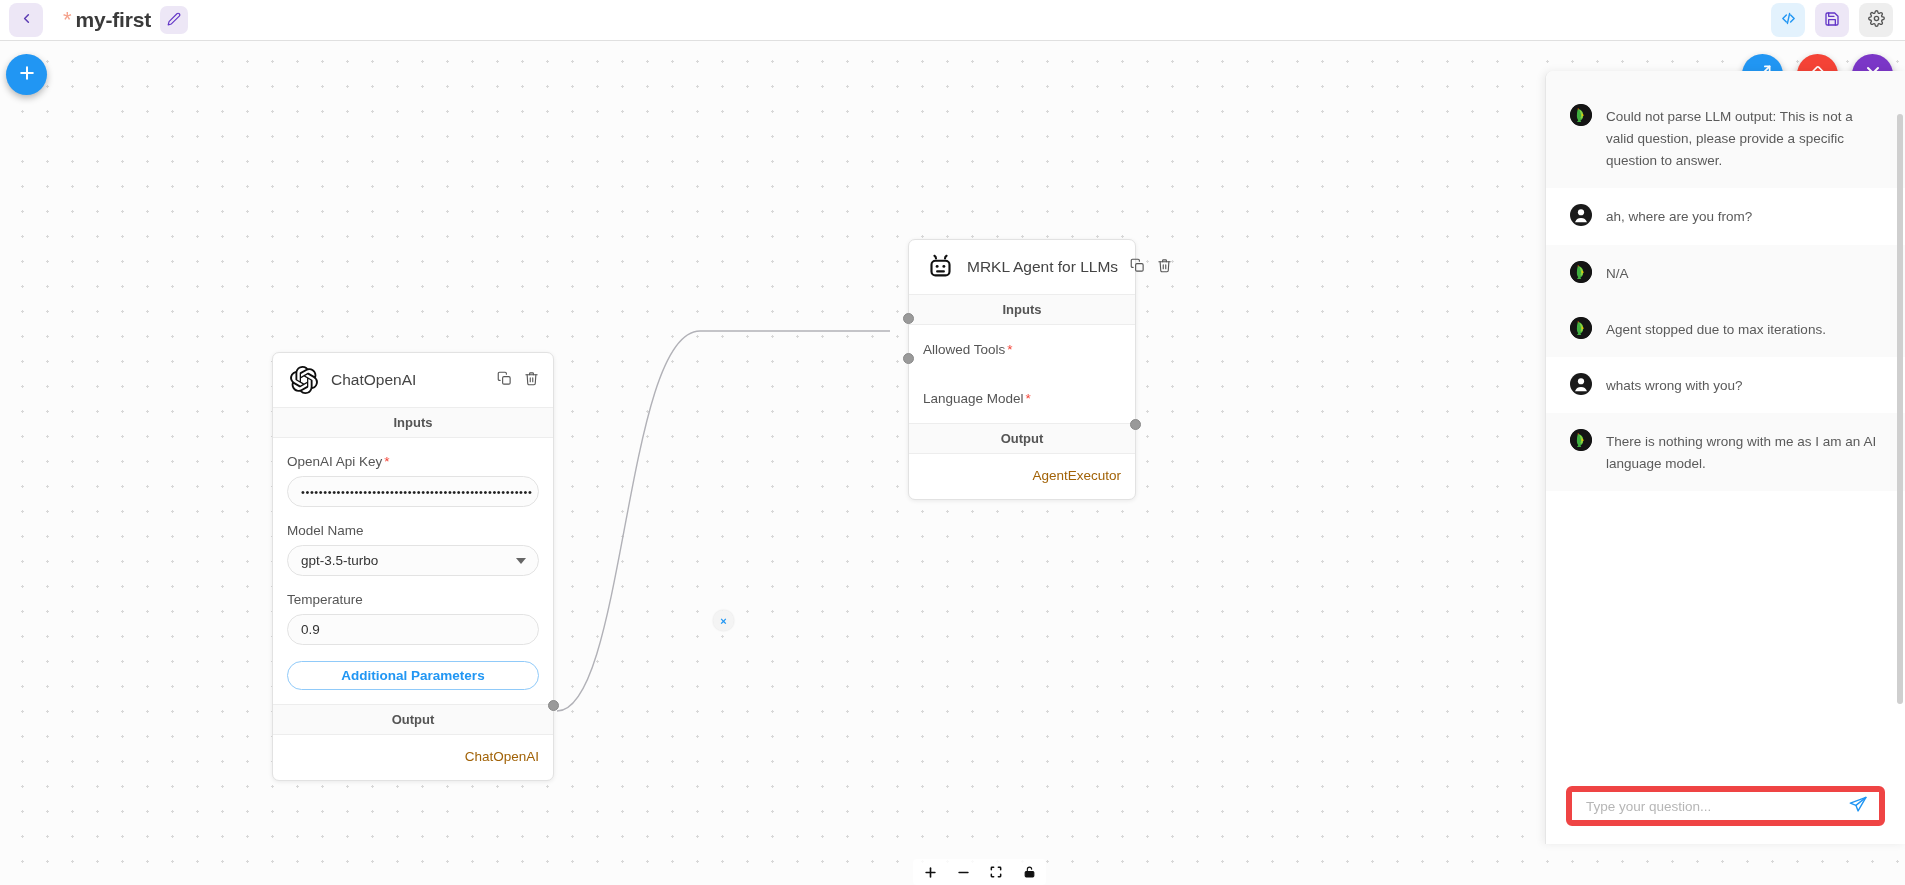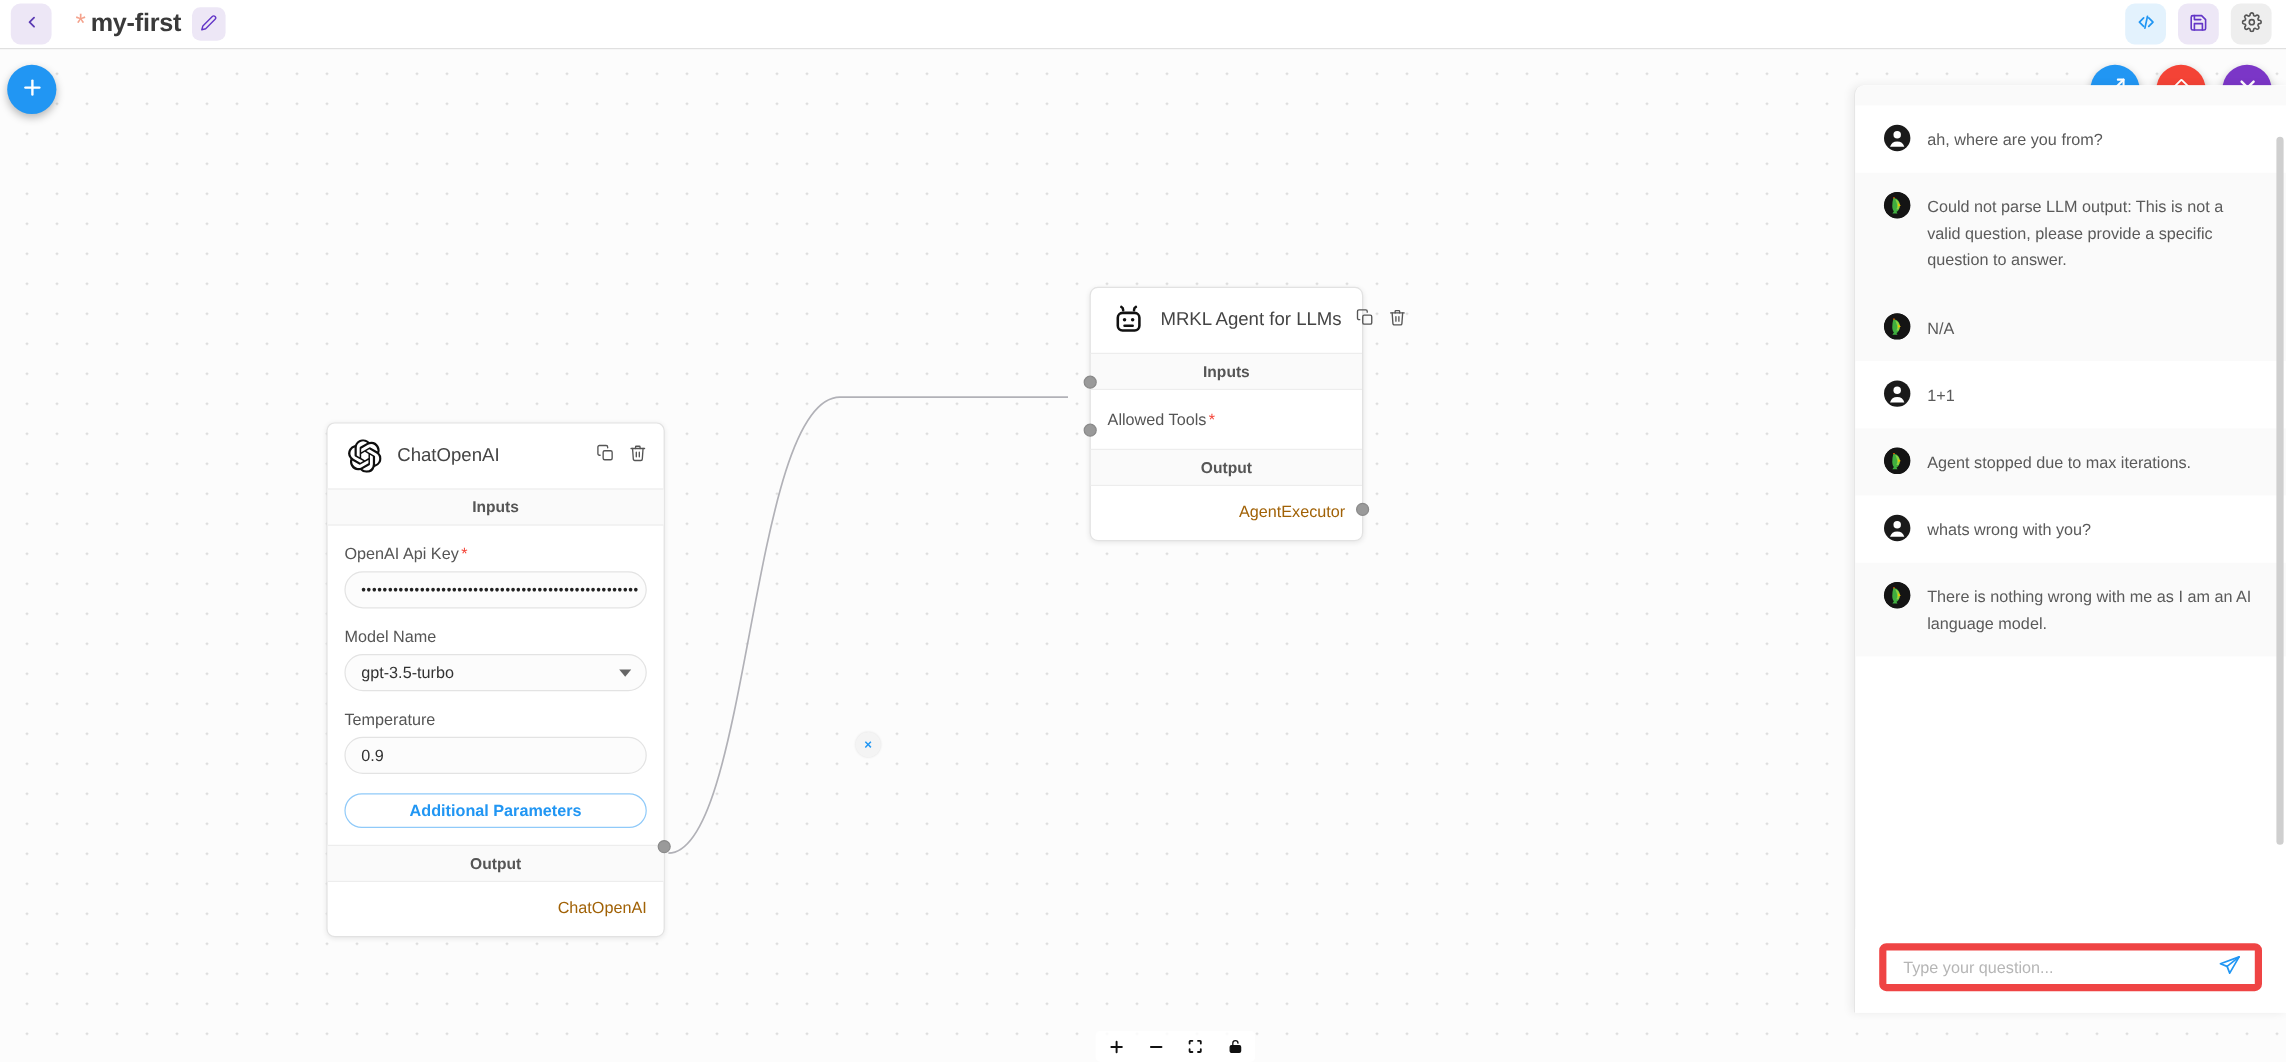--- a/index.html
+++ b/index.html
@@ -408,20 +408,23 @@
             </svg>
         </span>
       </span>
     </div>
 
     <div class="section-bar">Inputs</div>
 
     <div class="in-row">
       <span>Allowed Tools</span><span class="req">*</span>
     </div>
+    <div class="in-row">
+      <span>Language Model</span><span class="req">*</span>
+    </div>
 
     <div class="section-bar">Output</div>
     <div class="out-row">AgentExecutor</div>
 
     <span class="handle" style="left:-6px; top:73px;"></span>
     <span class="handle" style="left:-6px; top:113px;"></span>
     <span class="handle" style="right:-6px; top:179px;"></span>
   </div>
 
   <div id="view-controls">
@@ -450,66 +453,57 @@
           <path d="M8 11V7a4 4 0 0 1 8 0" fill="none"></path>
         </svg>
     </span>
   </div>
 </div>
 
 <div id="chat-panel">
   <div id="chat-scroll">
     <div id="chat-top-fade"></div>
 
-
-    <div class="msg user">
-      <span class="avatar">
-        <svg width="22" height="22" viewBox="0 0 24 24" fill="#fff">
-            <circle cx="12" cy="9" r="3.4"></circle>
-            <path d="M5.5 20a6.8 6.8 0 0 1 13 0z"></path>
-          </svg>
-      </span>
-      <span class="msg-text">ah, where are you from?</span>
-    </div>
 
     <div class="msg bot">
       <span class="avatar">
         <svg width="22" height="22" viewBox="0 0 24 24">
             <circle cx="12" cy="12" r="12" fill="#141414"></circle>
             <path d="M8.5 5.5c2.6 0 5.2 2 5.8 5 .5 2.6-.2 5-1.6 6.6-.5.6-1 .9-1.4.9l1 1.6H7.6l1.4-2c-1-1.1-1.5-2.8-1.5-4.8 0-2.4.3-5 1-7.3z" fill="#3fae3f"></path>
             <path d="M10.2 6.6c1.9.5 3.6 2.3 4 4.6.3 1.9-.2 3.6-1.1 4.8l-1.9-.4c.8-1.2 1-2.8.7-4.3-.3-1.8-1-3.4-1.7-4.7z" fill="#8dd23f"></path>
             <path d="M12.8 10.3l2.6 1.9-2.5 1z" fill="#f2c100"></path>
             <path d="M8.1 5.2c.5-.4 1.2-.5 1.8-.2l-.6 1.4z" fill="#f25c00"></path>
           </svg>
       </span>
       <span class="msg-text">Could not parse LLM output: This is not a valid question, please provide a specific question to answer.</span>
     </div>
 
+    <div class="msg user">
+      <span class="avatar">
+        <svg width="22" height="22" viewBox="0 0 24 24" fill="#fff">
+            <circle cx="12" cy="9" r="3.4"></circle>
+            <path d="M5.5 20a6.8 6.8 0 0 1 13 0z"></path>
+          </svg>
+      </span>
+      <span class="msg-text">ah, where are you from?</span>
+    </div>
+
     <div class="msg bot">
       <span class="avatar">
         <svg width="22" height="22" viewBox="0 0 24 24">
             <circle cx="12" cy="12" r="12" fill="#141414"></circle>
             <path d="M8.5 5.5c2.6 0 5.2 2 5.8 5 .5 2.6-.2 5-1.6 6.6-.5.6-1 .9-1.4.9l1 1.6H7.6l1.4-2c-1-1.1-1.5-2.8-1.5-4.8 0-2.4.3-5 1-7.3z" fill="#3fae3f"></path>
             <path d="M10.2 6.6c1.9.5 3.6 2.3 4 4.6.3 1.9-.2 3.6-1.1 4.8l-1.9-.4c.8-1.2 1-2.8.7-4.3-.3-1.8-1-3.4-1.7-4.7z" fill="#8dd23f"></path>
             <path d="M12.8 10.3l2.6 1.9-2.5 1z" fill="#f2c100"></path>
             <path d="M8.1 5.2c.5-.4 1.2-.5 1.8-.2l-.6 1.4z" fill="#f25c00"></path>
           </svg>
       </span>
       <span class="msg-text">N/A</span>
     </div>
 
-    <div class="msg user">
-      <span class="avatar">
-        <svg width="22" height="22" viewBox="0 0 24 24" fill="#fff">
-            <circle cx="12" cy="9" r="3.4"></circle>
-            <path d="M5.5 20a6.8 6.8 0 0 1 13 0z"></path>
-          </svg>
-      </span>
-      <span class="msg-text">1+1</span>
-    </div>
 
     <div class="msg bot">
       <span class="avatar">
         <svg width="22" height="22" viewBox="0 0 24 24">
             <circle cx="12" cy="12" r="12" fill="#141414"></circle>
             <path d="M8.5 5.5c2.6 0 5.2 2 5.8 5 .5 2.6-.2 5-1.6 6.6-.5.6-1 .9-1.4.9l1 1.6H7.6l1.4-2c-1-1.1-1.5-2.8-1.5-4.8 0-2.4.3-5 1-7.3z" fill="#3fae3f"></path>
             <path d="M10.2 6.6c1.9.5 3.6 2.3 4 4.6.3 1.9-.2 3.6-1.1 4.8l-1.9-.4c.8-1.2 1-2.8.7-4.3-.3-1.8-1-3.4-1.7-4.7z" fill="#8dd23f"></path>
             <path d="M12.8 10.3l2.6 1.9-2.5 1z" fill="#f2c100"></path>
             <path d="M8.1 5.2c.5-.4 1.2-.5 1.8-.2l-.6 1.4z" fill="#f25c00"></path>
           </svg>

